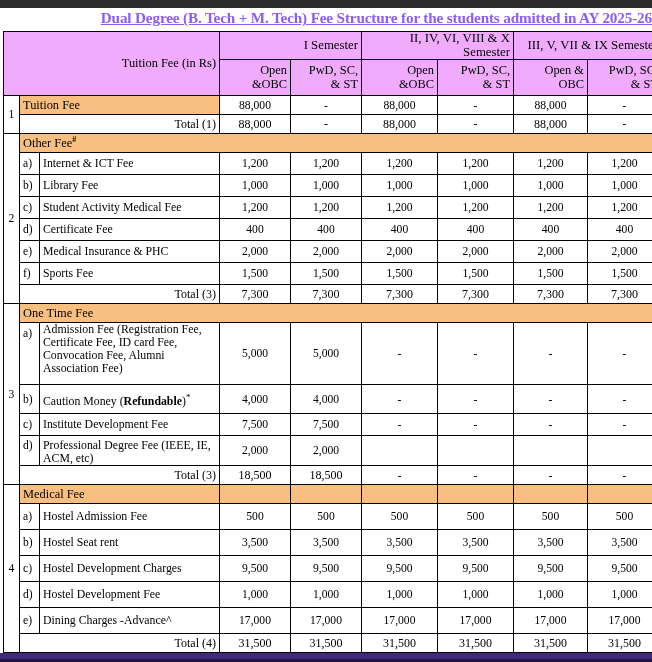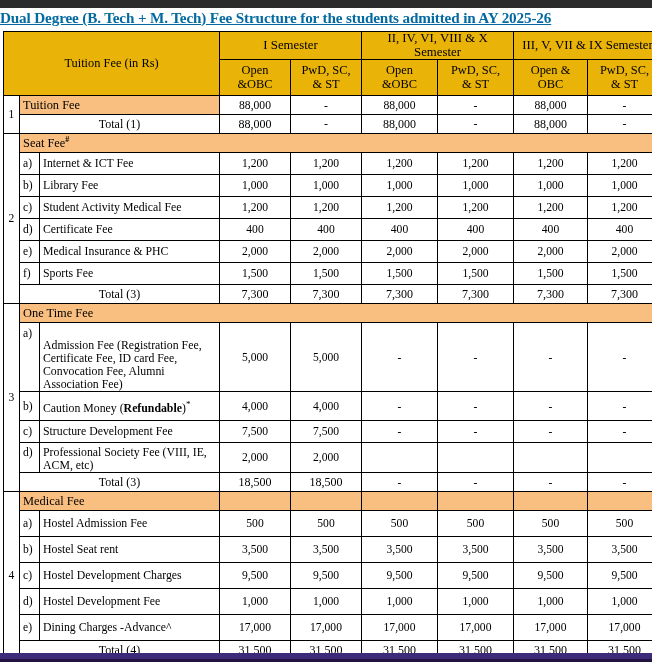--- a/index.html
+++ b/index.html
@@ -34,22 +34,22 @@
     width: 652px;
     height: 3px;
     background: #221343;
   }
   .doc-title {
     position: absolute;
     top: 8px; left: 0;
     width: 652px;
     height: 21px;
     line-height: 20px;
-    text-align: left;
-    color: #0369a1;
+    text-align: right;
+    color: #8b5cf6;
     font-weight: bold;
     font-size: 15.2px;
     letter-spacing: -0.15px;
     white-space: nowrap;
   }
   .doc-title span.ul {
     text-decoration: underline;
     text-underline-offset: 1px;
   }
   table.fee {
@@ -70,22 +70,22 @@
   }
   
   col.c-num   { width: 16px; }
   col.c-ltr   { width: 20px; }
   col.c-lbl   { width: 180px; }
   col.c-val   { width: 71px; }
   col.c-val2  { width: 76px; }
   col.c-val3  { width: 74px; }
 
   .hdr {
-    background: #eab308;
-    text-align: center;
+    background: #f0abfc;
+    text-align: right;
     font-weight: bold;
     font-size: 12.4px;
     line-height: 13.5px;
   }
   .hdr-main {
     font-size: 12.8px;
   }
   .hdr-sub {
     font-size: 12.2px;
     height: 36px;
@@ -116,21 +116,21 @@
     text-align: left;
     font-size: 11.8px;
     line-height: 13px;
     font-family: Liberation Serif, serif;
   }
   .val {
     text-align: center;
     font-size: 11.6px;
   }
   .total-lbl {
-    text-align: center;
+    text-align: right;
     font-weight: bold;
     font-size: 12px;
   }
   .total-val {
     text-align: center;
     font-weight: bold;
     font-size: 12px;
   }
   .grand {
     background: #bfbfbf;
@@ -199,21 +199,21 @@
       <td class="total-val">88,000</td>
       <td class="total-val">-</td>
       <td class="total-val">88,000</td>
       <td class="total-val">-</td>
       <td class="total-val">88,000</td>
       <td class="total-val">-</td>
     </tr>
 
     <tr class="r-sm">
       <td class="num" rowspan="8">2</td>
-      <td class="sec" colspan="8"><span>Seat Fee</span><sup>#</sup></td>
+      <td class="sec" colspan="8"><span>Other Fee</span><sup>#</sup></td>
     </tr>
     <tr class="r-std">
       <td class="ltr">a)</td>
       <td class="lbl">Internet &amp; ICT Fee</td>
       <td class="val">1,200</td>
       <td class="val">1,200</td>
       <td class="val">1,200</td>
       <td class="val">1,200</td>
       <td class="val">1,200</td>
       <td class="val">1,200</td>
@@ -277,51 +277,51 @@
       <td class="total-val">7,300</td>
       <td class="total-val">7,300</td>
     </tr>
 
     <tr class="r-sm">
       <td class="num" rowspan="6">3</td>
       <td class="sec" colspan="8">One Time Fee</td>
     </tr>
     <tr style="height:62px">
       <td class="ltr" style="vertical-align:top;padding-top:4px">a)</td>
-      <td class="lbl" style="vertical-align:top;padding-top:16px">Admission Fee (Registration Fee, Certificate Fee, ID card Fee, Convocation Fee, Alumni Association Fee)</td>
+      <td class="lbl" style="vertical-align:top;padding-top:0">Admission Fee (Registration Fee, Certificate Fee, ID card Fee, Convocation Fee, Alumni Association Fee)</td>
       <td class="val">5,000</td>
       <td class="val">5,000</td>
       <td class="val dash-bottom">-</td>
       <td class="val dash-bottom">-</td>
       <td class="val dash-bottom">-</td>
       <td class="val dash-bottom">-</td>
     </tr>
     <tr class="r-tall" style="height:29px">
       <td class="ltr">b)</td>
       <td class="lbl"><span>Caution Money (</span><b>Refundable</b><span>)</span><sup class="star">*</sup></td>
       <td class="val">4,000</td>
       <td class="val">4,000</td>
       <td class="val dash-top">-</td>
       <td class="val">-</td>
       <td class="val">-</td>
       <td class="val">-</td>
     </tr>
     <tr class="r-std">
       <td class="ltr">c)</td>
-      <td class="lbl">Structure Development Fee</td>
+      <td class="lbl">Institute Development Fee</td>
       <td class="val">7,500</td>
       <td class="val">7,500</td>
       <td class="val">-</td>
       <td class="val">-</td>
       <td class="val">-</td>
       <td class="val">-</td>
     </tr>
     <tr style="height:29px">
       <td class="ltr" style="vertical-align:top;padding-top:3px">d)</td>
-      <td class="lbl" style="vertical-align:top;padding-top:3px">Professional Society Fee (VIII, IE, ACM, etc)</td>
+      <td class="lbl" style="vertical-align:top;padding-top:3px">Professional Degree Fee (IEEE, IE, ACM, etc)</td>
       <td class="val">2,000</td>
       <td class="val">2,000</td>
       <td class="val"></td>
       <td class="val"></td>
       <td class="val"></td>
       <td class="val"></td>
     </tr>
     <tr class="r-sm">
       <td class="total-lbl" colspan="2">Total (3)</td>
       <td class="total-val">18,500</td>

